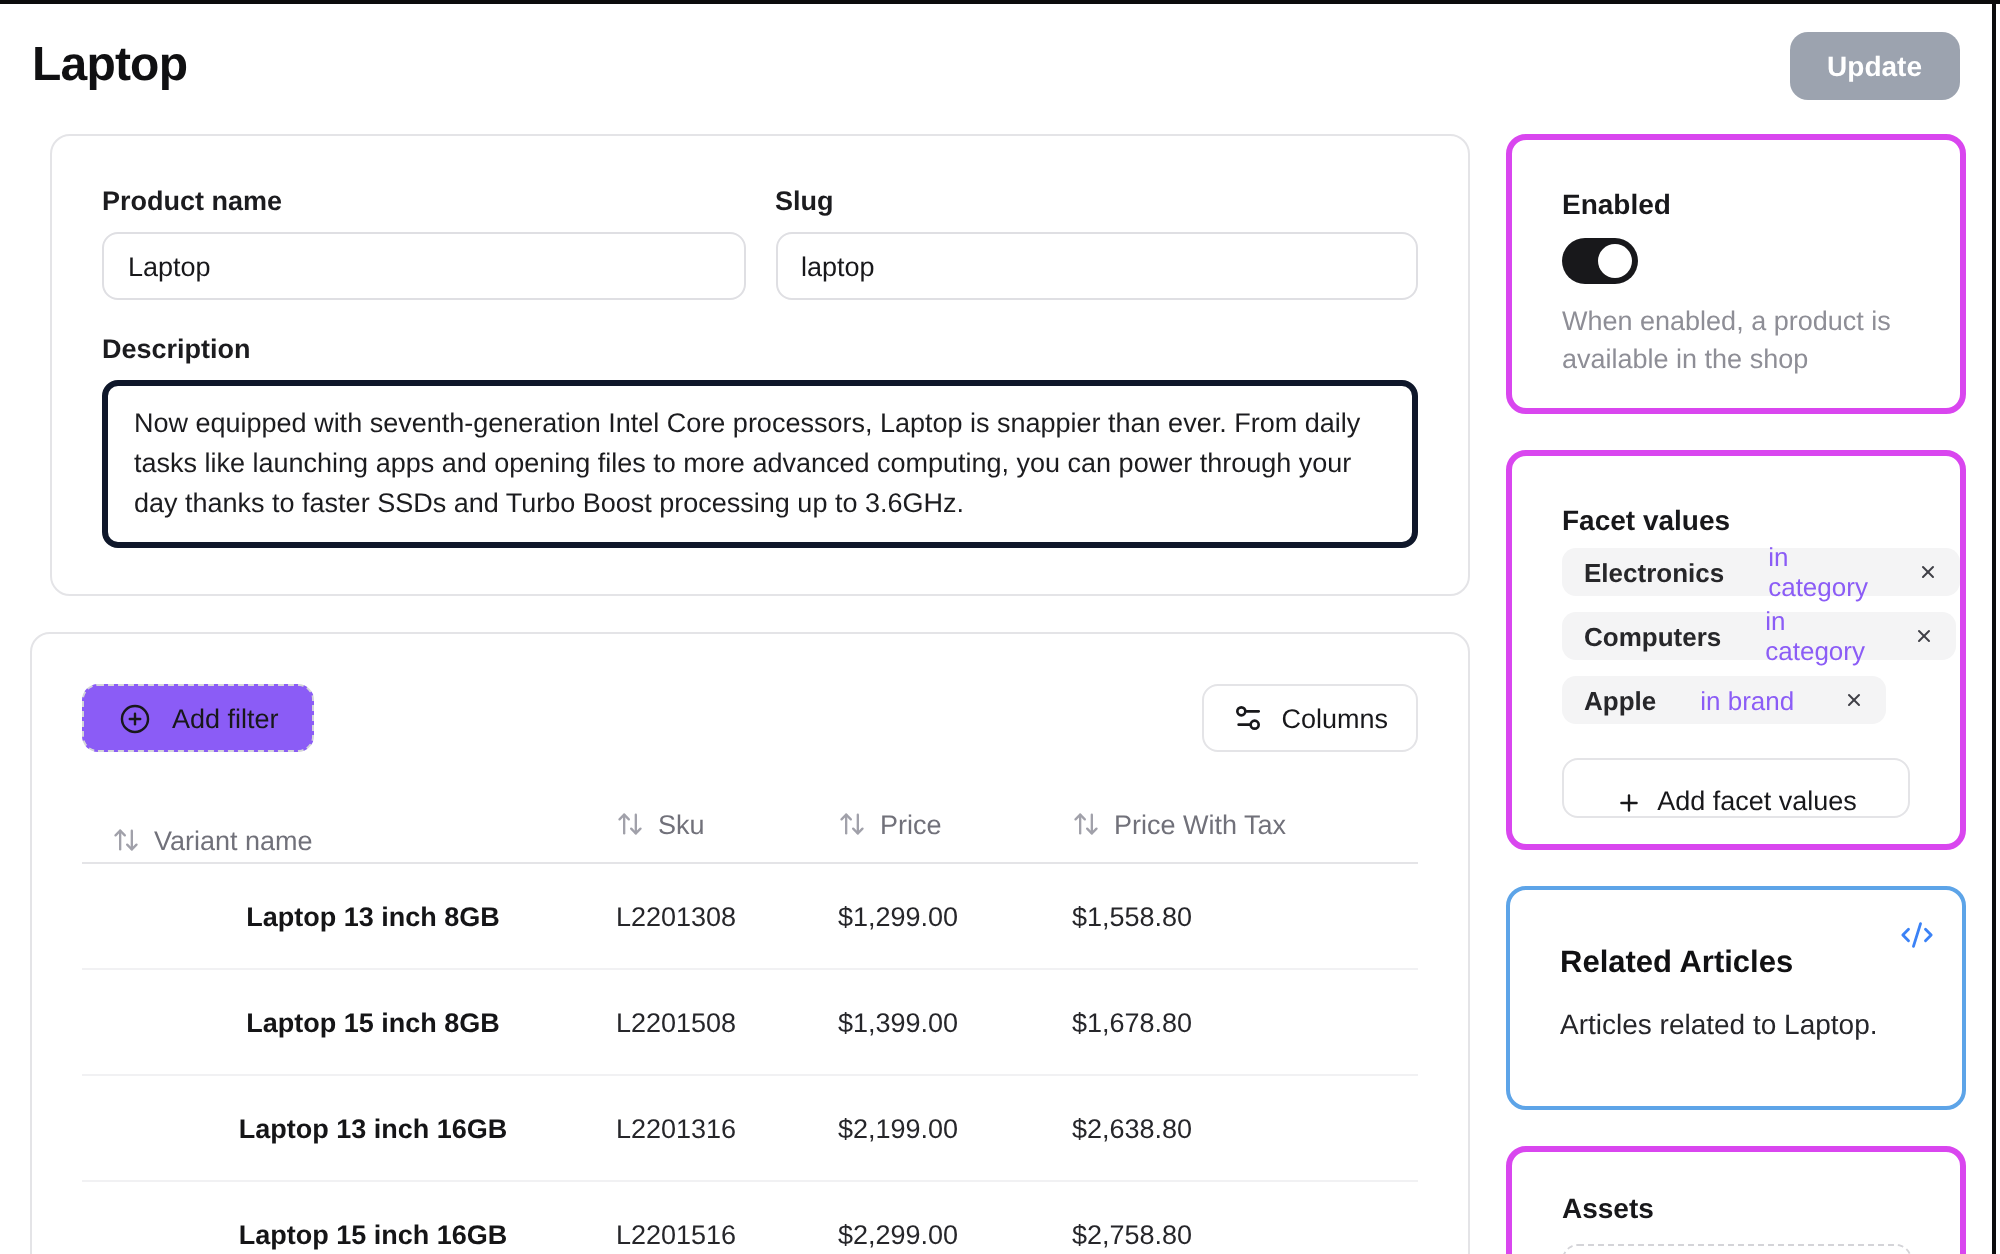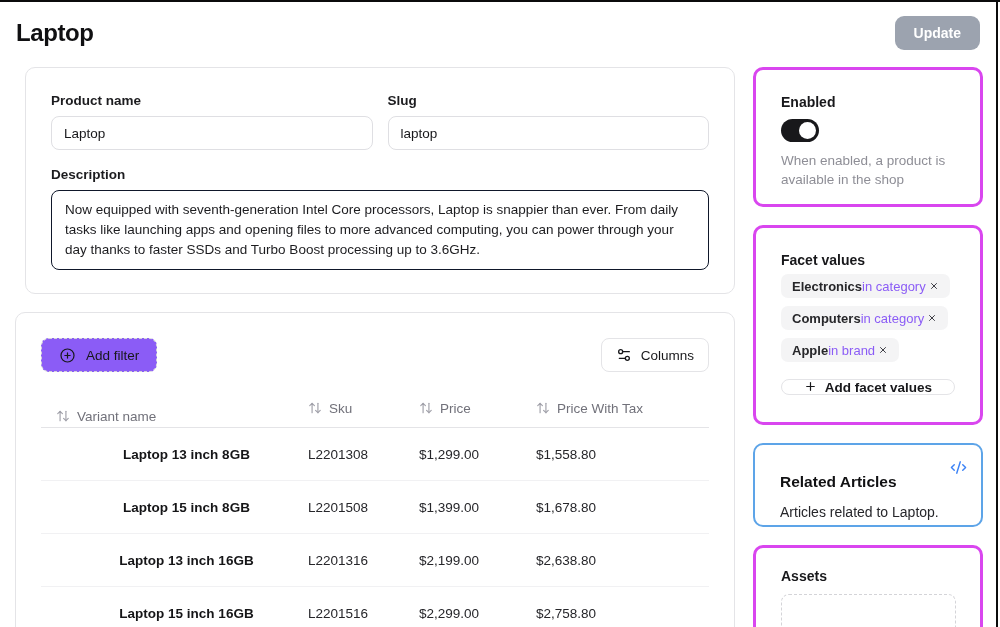--- a/index.html
+++ b/index.html
@@ -15,21 +15,21 @@
   .content { display:flex; gap:18px; padding:15px 15px 0 15px; align-items:flex-start; }
   .main-col { width:720px; display:flex; flex-direction:column; gap:18px; }
   .card { background:#fff; border:1px solid #e4e4e7; border-radius:10px; }
 
   .details-card { padding:25px 25px 23px 25px;margin-left:10px; }
   .fields-row { display:flex; gap:15px; }
   .field { flex:1; }
   .field-label { display:block; font-size:13.5px; font-weight:600; color:#1c1c1f; margin-bottom:8px; }
   .text-input { width:100%; height:34px; border:1px solid #dfdfe3; border-radius:8px; padding:0 12px; font-size:13.5px; color:#18181b; font-family:inherit; background:#fff; }
   .desc-label { margin-top:17px; }
-  .textarea-box { border:1px solid #0f172a; border-radius:8px; padding:9px 13px; font-size:13.5px; line-height:20px; color:#1c1c1f; min-height:75px; }
+  .textarea-box { border:3px solid #0f172a; border-radius:8px; padding:9px 13px; font-size:13.5px; line-height:20px; color:#1c1c1f; min-height:75px; }
 
   .variants-card { padding:25px 25px 0 25px; min-height:330px; }
   .filter-bar { display:flex; justify-content:space-between; align-items:center; margin-bottom:17px; }
   .add-filter-btn { display:inline-flex; align-items:center; gap:10px; border:1px dashed #d4d4d8; border-radius:8px; height:34px; padding:0 17px; background:#8b5cf6; font-size:13.5px; font-weight:500; color:#18181b; font-family:inherit; cursor:pointer; }
   .columns-btn { display:inline-flex; align-items:center; gap:9px; border:1px solid #e4e4e7; border-radius:8px; height:34px; padding:0 14px; background:#fff; font-size:13.5px; font-weight:500; color:#18181b; font-family:inherit; cursor:pointer; }
 
   .thead, .trow { display:grid; grid-template-columns:267px 111px 117px 1fr; align-items:center; }
   .thead { height:39px; border-bottom:1px solid #e4e4e7; color:#71717a; font-size:13.5px; }
   .th { display:flex; align-items:center; gap:7px; }
   .th.first { padding-left:15px;margin-top:16px; }
@@ -40,27 +40,27 @@
   .side-card { border:3px solid #d946ef; border-radius:10px; background:#fff; }
   .side-title { font-size:14px; font-weight:600; color:#18181b; }
 
   .enabled-card { height:140px; padding:24px 24px 0 25px; }
   .toggle { margin-top:9px; width:38px; height:23px; background:#18181b; border-radius:12px; position:relative; cursor:pointer; }
   .toggle-knob { position:absolute; top:3px; right:3px; width:17px; height:17px; border-radius:50%; background:#fff; }
   .help-text { margin-top:9px; font-size:13.5px; line-height:19px; color:#8e8e96; }
 
   .facet-card { height:200px; padding:24px 25px 0 25px; }
   .chips { margin-top:6px; display:flex; flex-direction:column; align-items:flex-start; gap:8px; }
-  .chip { display:inline-flex; align-items:center; gap:0; background:#f4f4f5; border-radius:7px; padding:4px 11px; height:24px; font-size:13px; }
+  .chip { display:inline-flex; align-items:center; gap:22px; background:#f4f4f5; border-radius:7px; padding:4px 11px; height:24px; font-size:13px; }
   .chip-name { font-weight:600; color:#27272a; }
   .chip-facet { color:#8b5cf6; }
   .chip-x { display:inline-flex; margin-left:3px; cursor:pointer; }
-  .add-facet-btn { margin-top:17px; width:100%; height:16px; display:inline-flex; align-items:flex-start; justify-content:center; gap:8px; background:#fff; border:1px solid #e4e4e7; border-radius:8px; font-size:13.5px; font-weight:700; color:#18181b; font-family:inherit; cursor:pointer; }
-
-  .related-card { height:84px; padding:28px 24px 4px 25px; border:2px solid #5da4e8; position:relative; }
+  .add-facet-btn { margin-top:17px; width:100%; height:30px; display:inline-flex; align-items:flex-end; justify-content:center; gap:8px; background:#fff; border:1px solid #e4e4e7; border-radius:8px; font-size:13.5px; font-weight:400; color:#18181b; font-family:inherit; cursor:pointer; }
+
+  .related-card { height:112px; padding:28px 24px 4px 25px; border:2px solid #5da4e8; position:relative; }
   .related-title { font-size:15.5px; font-weight:700; color:#111113; }
   .related-body { margin-top:13px; font-size:14px; color:#26262a; }
   .code-icon { position:absolute; top:14px; right:14px; }
 
   .assets-card { padding:20px 24px 20px 25px; min-height:60px; }
   .assets-drop { margin-top:10px; border:1px dashed #d4d4d8; border-radius:8px; height:70px; }
 </style>
 </head>
 <body>
 

